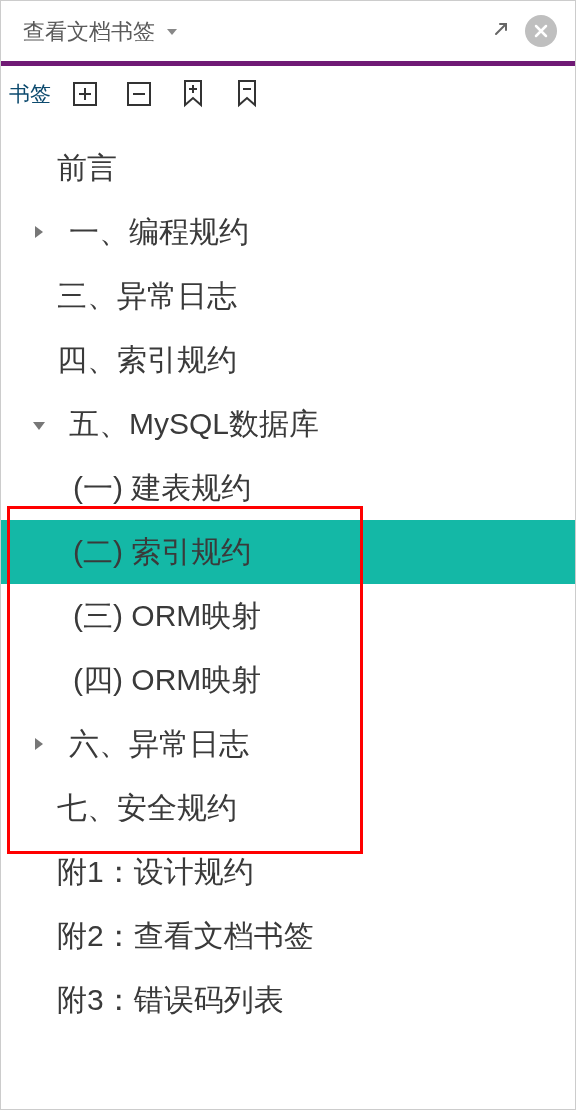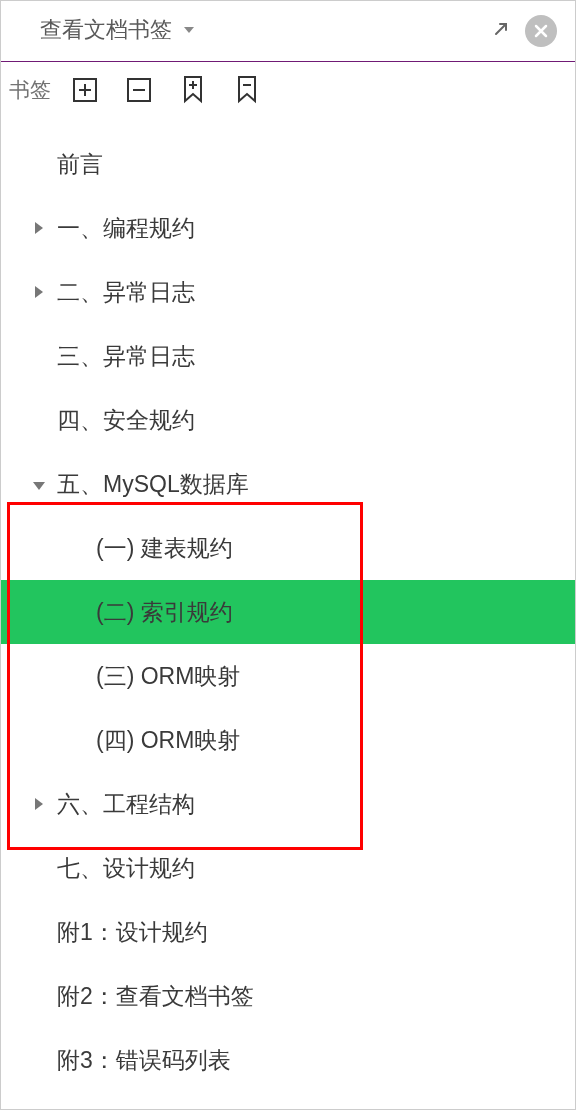--- a/index.html
+++ b/index.html
@@ -10,24 +10,24 @@
     body {
       font-family: "Microsoft YaHei", "PingFang SC", sans-serif;
       background: #ffffff;
       width: 576px;
       height: 1110px;
       position: relative;
       border: 1px solid #ccc;
     }
     .header {
       display: flex;
-      align-items: flex-start;
+      align-items: flex-end;
       justify-content: space-between;
-      padding: 14px 18px 14px 39px;
-      border-bottom: 1px solid #701a75;
+      padding: 14px 18px 14px 22px;
+      border-bottom: 5px solid #701a75;
     }
     .header-left {
       display: flex;
       align-items: center;
       gap: 8px;
       color: #5a5a5a;
       font-size: 22px;
       cursor: pointer;
     }
     .dropdown-arrow {
@@ -62,21 +62,21 @@
       width: 16px;
       height: 16px;
     }
     .toolbar {
       display: flex;
       align-items: center;
       padding: 14px 0 18px 8px;
       gap: 0;
     }
     .toolbar-label {
-      color: #737373;
+      color: #0c4a6e;
       font-size: 21px;
       margin-right: 20px;
     }
     .toolbar-icons {
       display: flex;
       gap: 26px;
     }
     .tb-icon {
       width: 28px;
       height: 28px;
@@ -86,50 +86,50 @@
       justify-content: center;
     }
     .tree {
       padding-top: 10px;
       position: relative;
     }
     .tree-item {
       display: flex;
       align-items: center;
       height: 64px;
-      font-size: 23px;
+      font-size: 30px;
       color: #3a3a3a;
       cursor: pointer;
       position: relative;
     }
     .tree-item .expand {
       width: 36px;
       display: flex;
       justify-content: center;
       align-items: center;
       color: #777;
       font-size: 18px;
     }
     .tree-item.level-0 {
       padding-left: 20px;
     }
     .tree-item.level-0 .label {
       margin-left: 36px;
     }
     .tree-item.level-0.has-expand .label {
-      margin-left: 0;
+      margin-left: 12px;
     }
     .tree-item.level-1 {
       padding-left: 56px;
     }
     .tree-item.level-1 .label {
-      margin-left: 39px;
+      margin-left: 16px;
     }
     .tree-item.selected {
-      background: #22c55e;
+      background: #14b8a6;
     }
     .highlight-box {
       position: absolute;
       border: 3px solid #ff0000;
       pointer-events: none;
       left: 6px;
       width: 356px;
     }
     .chevron-right::before {
       content: "";
@@ -205,31 +205,25 @@
 <div class="tree" id="tree-container">
 <div class="tree-item level-0">
       <span class="label">前言</span>
     </div>
     <div class="tree-item level-0 has-expand">
       <span class="expand">
         <span class="chevron-right"></span>
       </span>
       <span class="label">一、编程规约</span>
     </div>
-    <div class="tree-item level-0 has-expand">
-      <span class="expand">
-        <span class="chevron-right"></span>
-      </span>
-      <span class="label">二、异常日志</span>
-    </div>
     <div class="tree-item level-0">
       <span class="label">三、异常日志</span>
     </div>
     <div class="tree-item level-0">
-      <span class="label">四、安全规约</span>
+      <span class="label">四、索引规约</span>
     </div>
     <div class="tree-item level-0 has-expand">
       <span class="expand">
         <span class="chevron-down"></span>
       </span>
       <span class="label">五、MySQL数据库</span>
     </div>
     <div class="tree-item level-1">
       <span class="label">(一) 建表规约</span>
     </div>
@@ -239,24 +233,24 @@
     <div class="tree-item level-1">
       <span class="label">(三) ORM映射</span>
     </div>
     <div class="tree-item level-1">
       <span class="label">(四) ORM映射</span>
     </div>
     <div class="tree-item level-0 has-expand">
       <span class="expand">
         <span class="chevron-right"></span>
       </span>
-      <span class="label">六、工程结构</span>
-    </div>
-    <div class="tree-item level-0">
-      <span class="label">七、设计规约</span>
+      <span class="label">六、异常日志</span>
+    </div>
+    <div class="tree-item level-0">
+      <span class="label">七、安全规约</span>
     </div>
     <div class="tree-item level-0">
       <span class="label">附1：设计规约</span>
     </div>
     <div class="tree-item level-0">
       <span class="label">附2：查看文档书签</span>
     </div>
     <div class="tree-item level-0">
       <span class="label">附3：错误码列表</span>
     </div>

